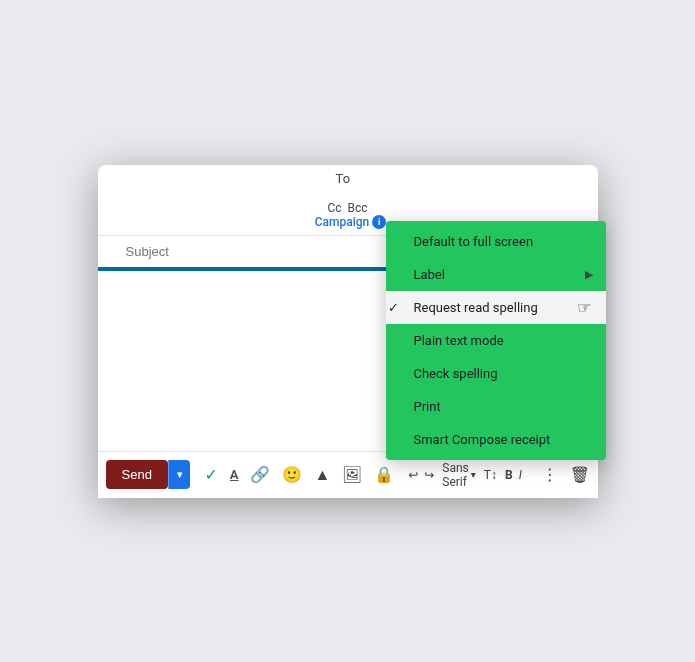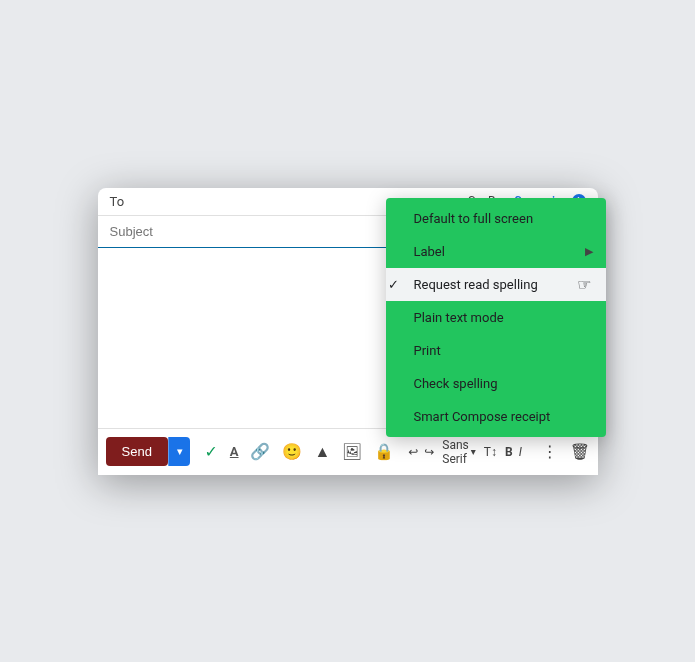--- a/index.html
+++ b/index.html
@@ -52,20 +52,21 @@
       background: none;
       border: none;
       padding: 0;
     }
 
     .to-row {
       display: flex;
       align-items: center;
       padding: 6px 12px;
       border-bottom: 1px solid #e0e0e0;
+      flex-direction: column;
     }
 
     .to-label {
       color: #444;
       min-width: 24px;
       font-size: 13px;
     }
 
     .to-input {
       flex: 1;
@@ -104,22 +105,22 @@
       width: 14px;
       height: 14px;
       font-size: 9px;
       display: inline-flex;
       align-items: center;
       justify-content: center;
       font-weight: bold;
     }
 
     .subject-row {
-      padding: 8px 12px;
-      border-bottom: 1px solid #0369a1;
+      padding: 8px 28px;
+      border-bottom: 4px solid #0369a1;
     }
 
     .subject-input {
       width: 100%;
       border: none;
       outline: none;
       font-size: 13px;
       color: #999;
     }
 
@@ -334,22 +335,22 @@
     </div>
     <div class="menu-item highlighted" style="padding-left:28px; position:relative;">
       <span class="menu-check">✓</span>
       <span>Request read spelling</span>
       <span class="cursor-hand">☞</span>
     </div>
     <div class="menu-item" style="padding-left:28px;">
       <span>Plain text mode</span>
     </div>
     <div class="menu-item" style="padding-left:28px;">
+      <span>Check spelling</span>
+    </div>
+    <div class="menu-item" style="padding-left:28px;">
       <span>Print</span>
-    </div>
-    <div class="menu-item" style="padding-left:28px;">
-      <span>Check spelling</span>
     </div>
     <div class="menu-item" style="padding-left:28px;">
       <span>Smart Compose receipt</span>
     </div>
   </div>
 </div>
 
 </body></html>

